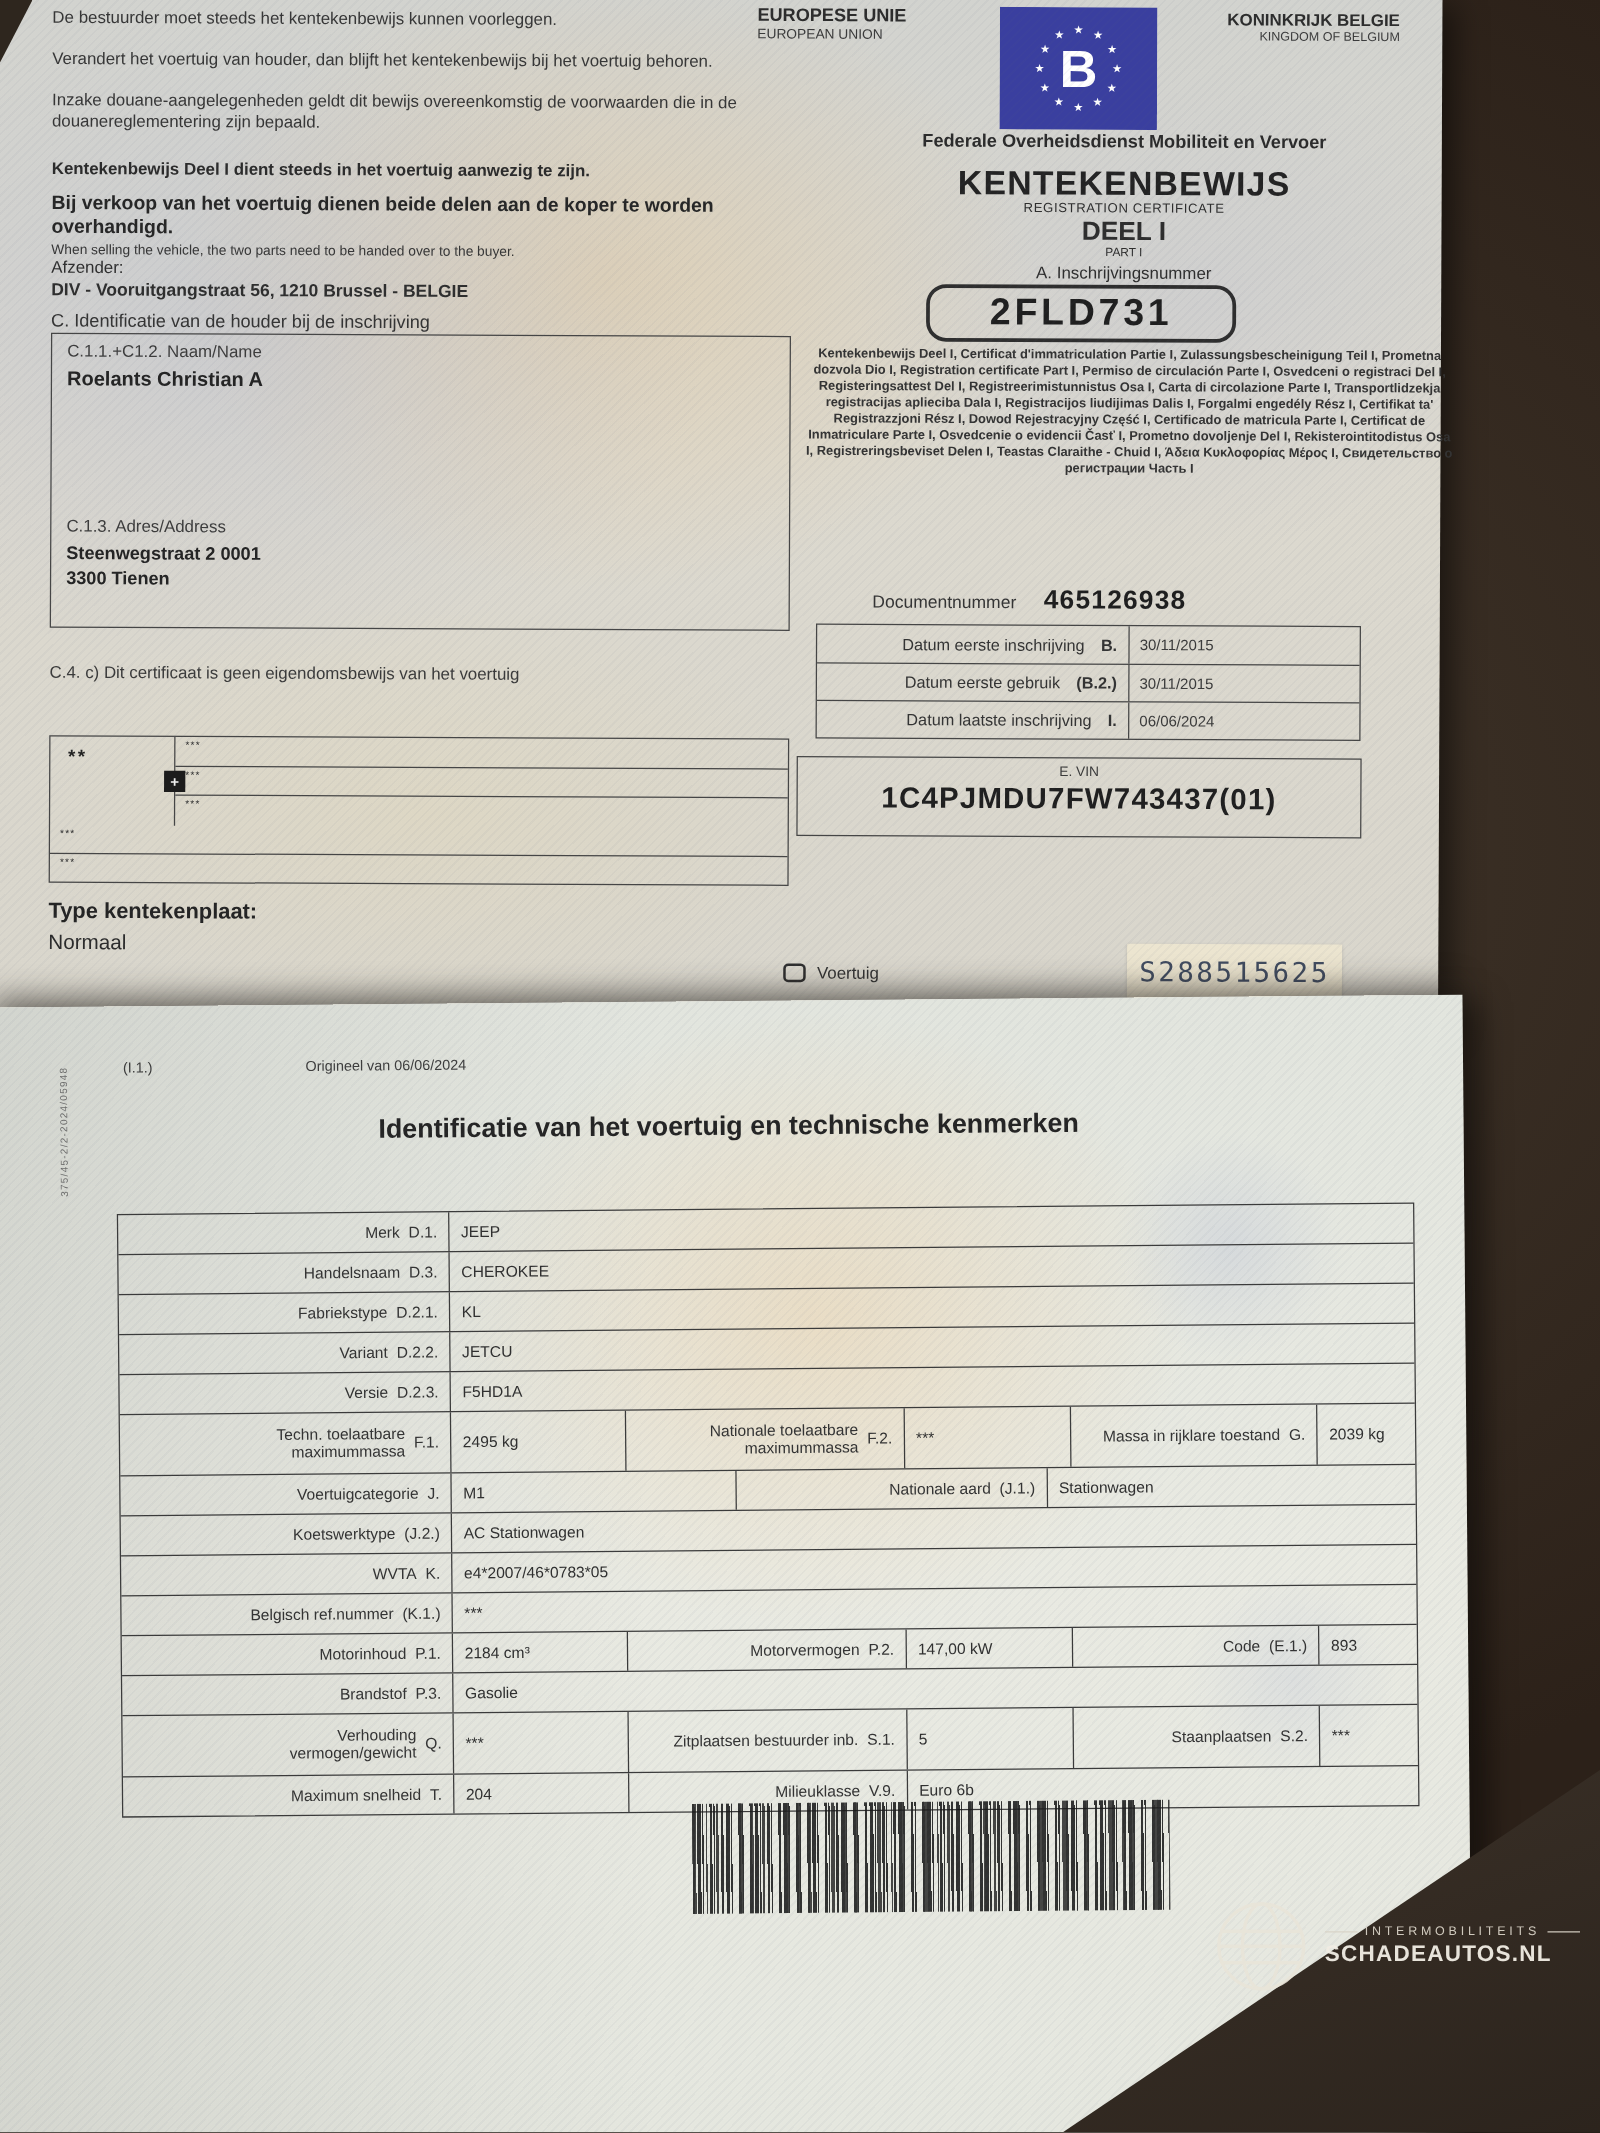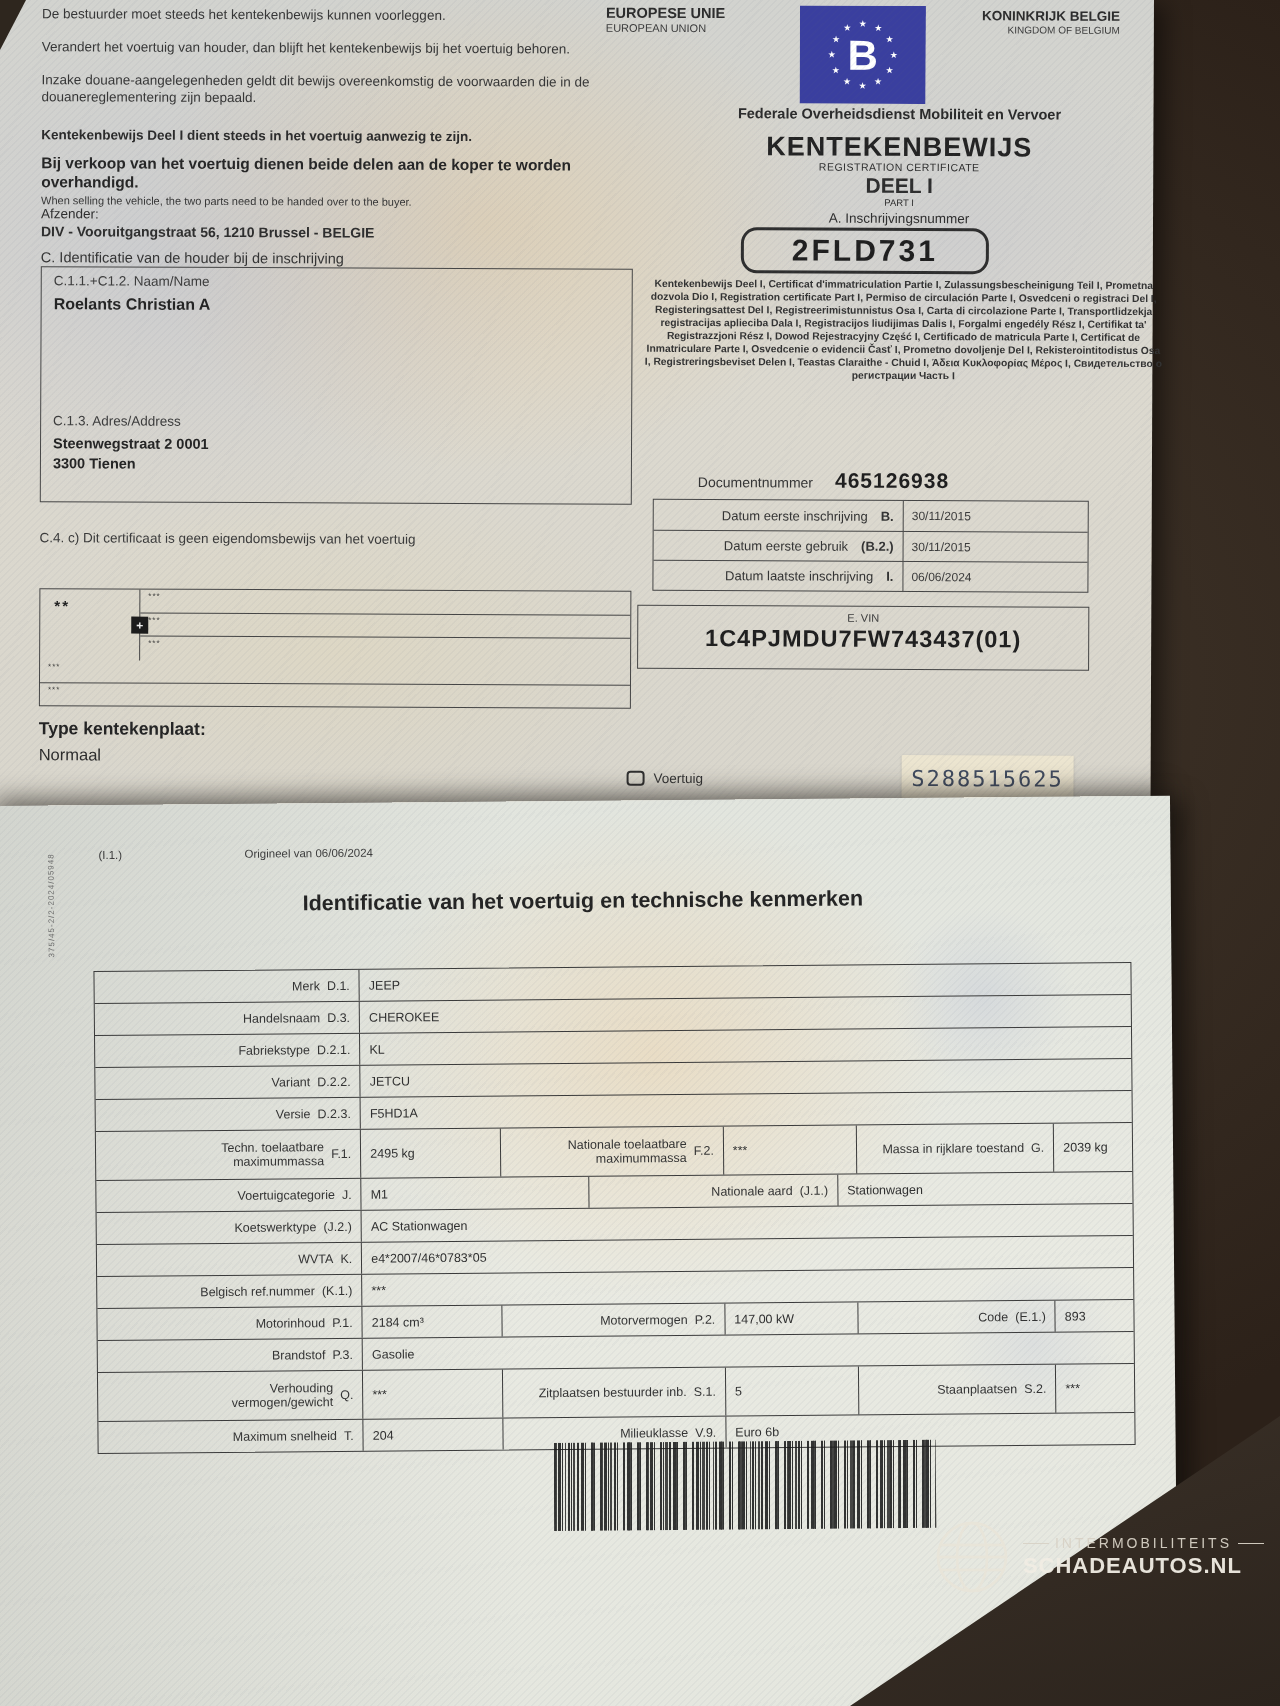--- a/index.html
+++ b/index.html
@@ -123,24 +123,24 @@
       repeating-linear-gradient(90deg,#191919 0 2px,transparent 2px 4px,#191919 4px 7px,transparent 7px 8px,#191919 8px 9px,transparent 9px 14px,#191919 14px 16px,transparent 16px 17px,#191919 17px 18px,transparent 18px 23px),
       repeating-linear-gradient(90deg,rgba(25,25,25,.9) 0 3px,transparent 3px 11px,rgba(25,25,25,.9) 11px 12px,transparent 12px 19px,rgba(25,25,25,.9) 19px 21px,transparent 21px 37px);
     opacity:.88;}
   
   .dark-corner{position:absolute;right:0;bottom:0;width:430px;height:290px;z-index:3;
     background:linear-gradient(160deg,#3b3128,#2c241d);clip-path:polygon(0 100%,100% 0,100% 100%);}
   .dark-tl{position:absolute;left:0;top:0;width:26px;height:50px;background:#2e261e;
     clip-path:polygon(0 0,100% 0,0 100%);z-index:3;}
   .watermark{position:absolute;right:16px;bottom:110px;z-index:4;display:flex;align-items:center;gap:12px;opacity:.95;}
   .wm-text{display:flex;flex-direction:column;}
-  .wm-top{display:flex;align-items:center;gap:6px;font-size:14px;letter-spacing:3px;color:#d8d2c6;}
+  .wm-top{display:flex;align-items:center;gap:6px;font-size:10px;letter-spacing:3px;color:#d8d2c6;}
   .wm-top::before{content:"";width:26px;border-top:1px solid #d8d2c6;}
   .wm-top::after{content:"";width:26px;border-top:1px solid #d8d2c6;}
-  .wm-brand{font-size:22px;font-weight:bold;letter-spacing:1px;color:#f1ede4;margin-top:2px;}
+  .wm-brand{font-size:18px;font-weight:bold;letter-spacing:1px;color:#f1ede4;margin-top:2px;}
 </style>
 </head>
 <body>
 
 <div class="stage">
 
   <section class="page page1">
 
     <div class="abs notices">
       <p class="n1">De bestuurder moet steeds het kentekenbewijs kunnen voorleggen.</p>

